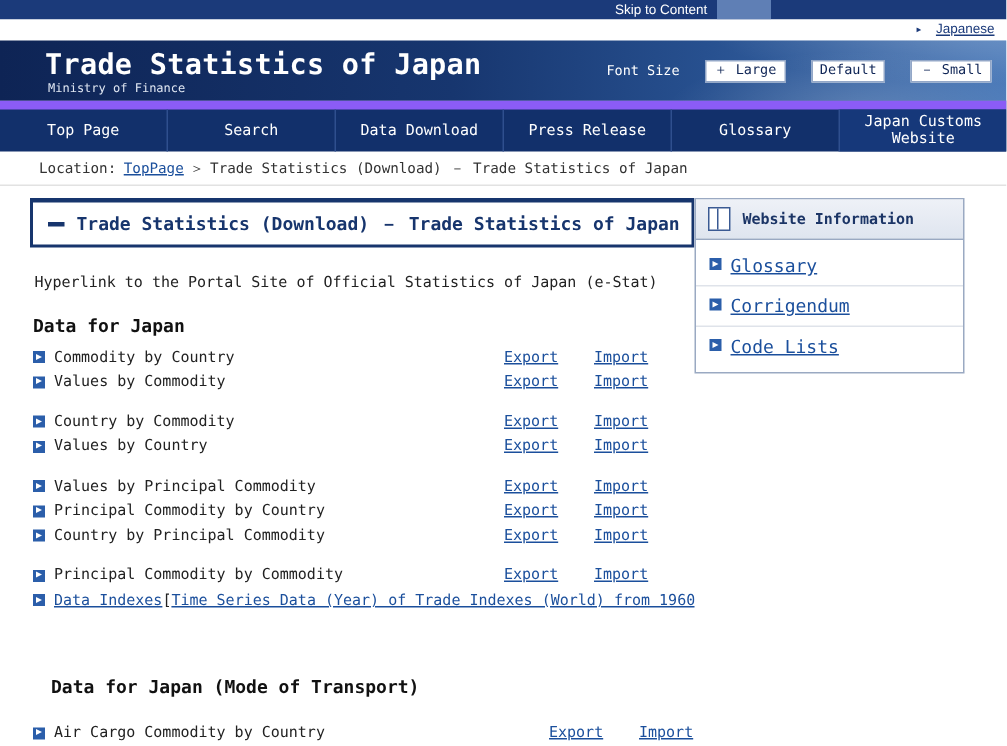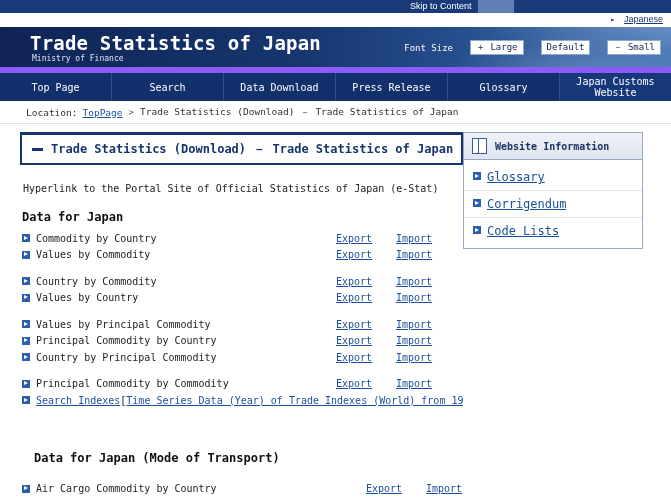--- a/index.html
+++ b/index.html
@@ -428,21 +428,21 @@
 
       <div class="row">
         <span class="bullet"></span>
         <span class="label">Principal Commodity by Commodity</span>
         <span class="exp">Export</span>
         <span class="imp">Import</span>
       </div>
 
       <div class="row">
         <span class="bullet"></span>
-        <span class="label" style="width:430px"><a href="#">Search Indexes</a><span>[</span><a href="#">Time Series Data (Year) of Trade Indexes (World) from 1960 to 2022</a></span>
+        <span class="label" style="width:430px"><a href="#">Data Indexes</a><span>[</span><a href="#">Time Series Data (Year) of Trade Indexes (World) from 1960 to 2022</a></span>
       </div>
 
       <div class="gap-lg"></div>
 
       <div class="sec-head" style="margin-left:12px">Data for Japan (Mode of Transport)</div>
 
       <div class="gap"></div>
 
       <div class="row">
         <span class="bullet"></span>

